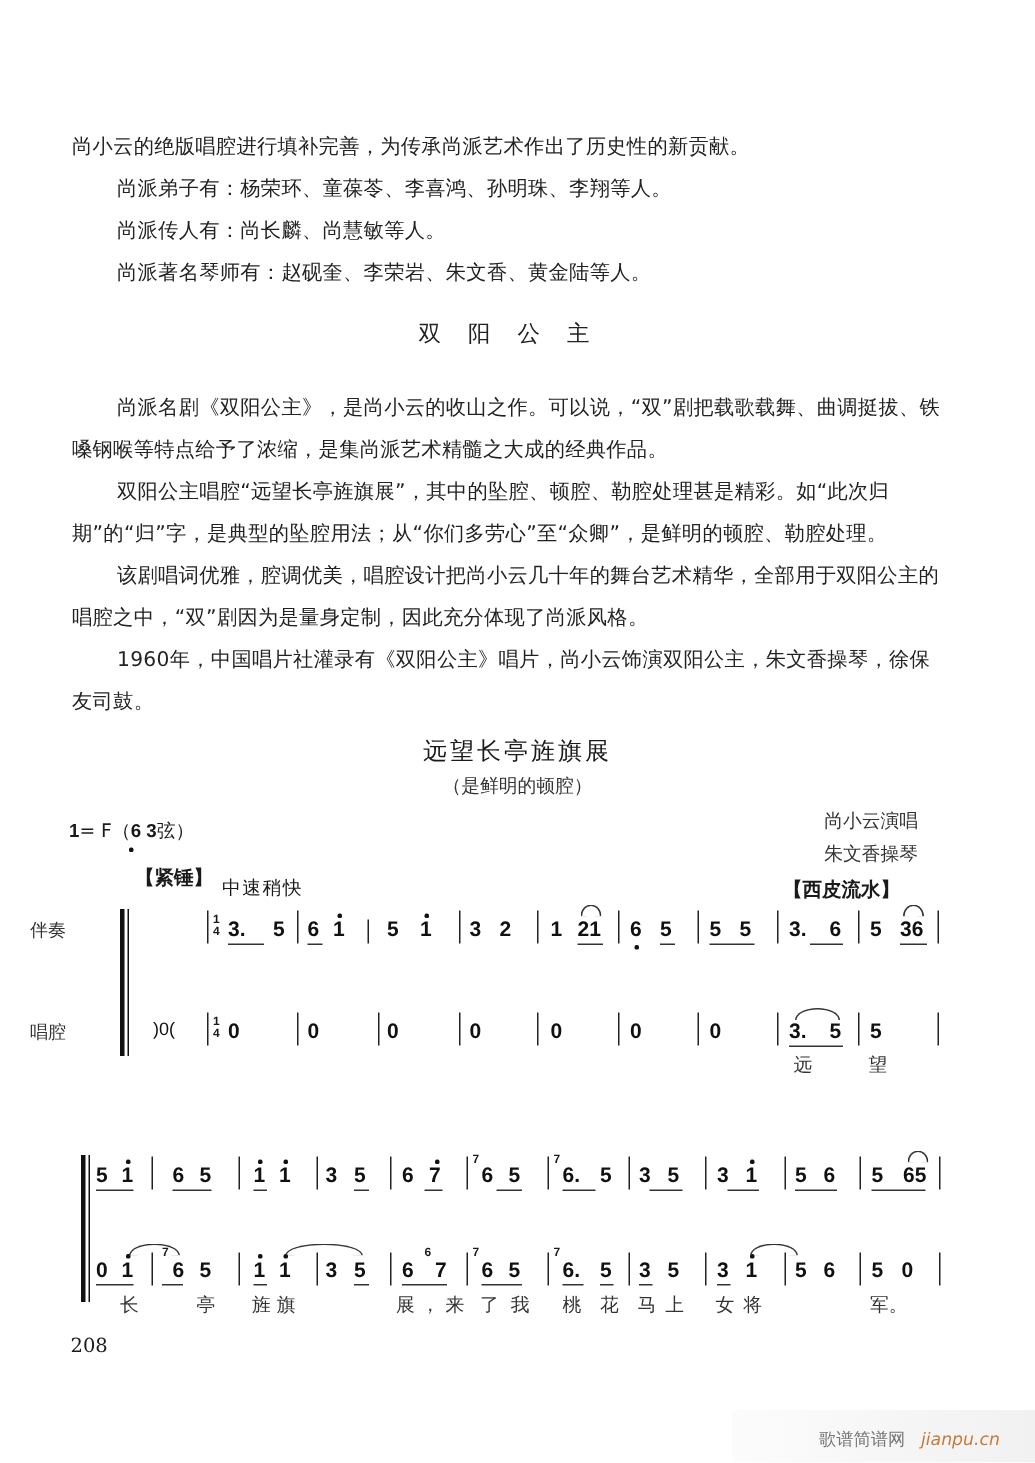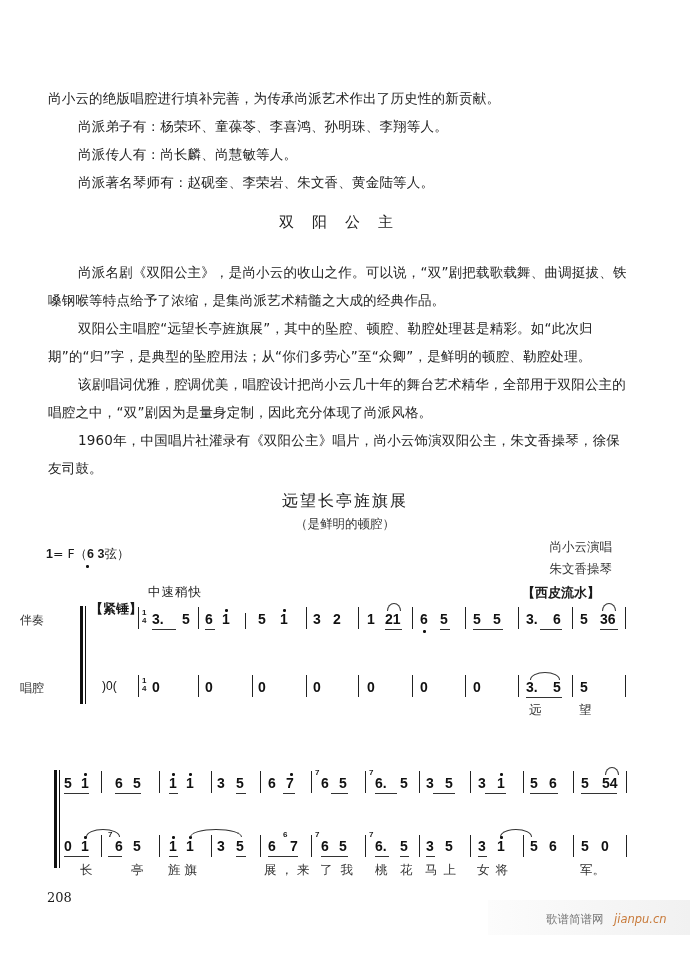--- a/index.html
+++ b/index.html
@@ -53,21 +53,21 @@
   .slur {
     position: absolute; border: 1px solid #333; border-bottom: none;
     border-radius: 50% 50% 0 0 / 100% 100% 0 0; height: 7px;
   }
   .grace { position: absolute; font-family: "Liberation Sans", sans-serif; font-size: 8px; font-weight: bold; }
   .lyric { position: absolute; font-size: 12.5px; font-family: "DejaVu Sans", sans-serif; color: #333; }
   .timesig { position: absolute; font-family: "Liberation Sans", sans-serif; font-size: 8px; font-weight: bold; line-height: 8px; text-align: center; }
   .bracket { position: absolute; font-family: "DejaVu Sans", sans-serif; font-weight: bold; font-size: 13px; }
   .page-number { position: absolute; left: 47px; top: 890px; font-size: 13px; font-family: "DejaVu Serif", serif; text-align: center; }
   .watermark {
-    position: absolute; left: 488px; top: 900px; width: 202px; height: 35px;
+    position: absolute; left: 488px; top: 940px; width: 202px; height: 35px;
     background: linear-gradient(to right, rgba(240,240,240,0.2), #f1f1f1);
   }
   .watermark span { position: absolute; top: 12px; font-size: 11.5px; font-family: "DejaVu Sans", sans-serif; }
   .wm-cn { left: 58px; color: #777; }
   .wm-url { left: 126px; color: #c87a3a; font-style: italic; }
 </style>
 </head>
 <body>
 
 <div class="para" style="top:84px;">尚小云的绝版唱腔进行填补完善，为传承尚派艺术作出了历史性的新贡献。</div>
@@ -94,21 +94,21 @@
 <div class="credit" style="top:561px;">朱文香操琴</div>
 
 <div class="tempo">中速稍快</div>
 <div class="mode">【西皮流水】</div>
 
 <div class="rowlabel" style="left:20px; top:612px;">伴奏</div>
 <div class="rowlabel" style="left:20px; top:680px;">唱腔</div>
 <div class="brace" style="left:80px; top:606px; height:98px;"></div>
 <div class="brace-thin" style="left:85px; top:606px; height:98px;"></div>
 
-<div class="bracket" style="left:90px; top:600px;font-family:Liberation Serif, serif;">【紧锤】</div>
+<div class="bracket" style="left:90px; top:576px;font-family:Liberation Serif, serif;">【紧锤】</div>
 
 <div class="barline" style="left:138px; top:607px; height:22px;"></div>
 <div class="barline" style="left:198px; top:607px; height:22px;"></div>
 <div class="barline" style="left:245px; top:613px; height:16px;"></div>
 <div class="barline" style="left:306px; top:607px; height:22px;"></div>
 <div class="barline" style="left:358px; top:607px; height:22px;"></div>
 <div class="barline" style="left:412px; top:607px; height:22px;"></div>
 <div class="barline" style="left:465px; top:607px; height:22px;"></div>
 <div class="barline" style="left:518px; top:607px; height:22px;"></div>
 <div class="barline" style="left:572px; top:607px; height:22px;"></div>
@@ -218,21 +218,21 @@
 <div class="note" style="left:478px; top:775px;">3</div>
 <div class="note" style="left:497px; top:775px;">1</div>
 <div class="dot" style="left:500px; top:773px;"></div>
 <div class="underline" style="left:485px; top:793px; width:21px;"></div>
 <div class="barline" style="left:523px; top:771px; height:22px;"></div>
 <div class="note" style="left:530px; top:775px;">5</div>
 <div class="note" style="left:549px; top:775px;">6</div>
 <div class="underline" style="left:530px; top:793px; width:28px;"></div>
 <div class="barline" style="left:573px; top:771px; height:22px;"></div>
 <div class="note" style="left:581px; top:775px;">5</div>
-<div class="note" style="left:602px; top:775px;">54</div>
+<div class="note" style="left:602px; top:775px;">65</div>
 <div class="underline" style="left:581px; top:793px; width:36px;"></div>
 <div class="slur" style="left:605px; top:767px; width:12px;"></div>
 <div class="barline" style="left:626px; top:771px; height:22px;"></div>
 
 <div class="note" style="left:64px; top:838px;">0</div>
 <div class="note" style="left:81px; top:838px;">1</div>
 <div class="dot" style="left:84px; top:836px;"></div>
 <div class="underline" style="left:64px; top:856px; width:25px;"></div>
 <div class="slur" style="left:86px; top:829px; width:32px;"></div>
 <div class="barline" style="left:101px; top:835px; height:22px;"></div>

